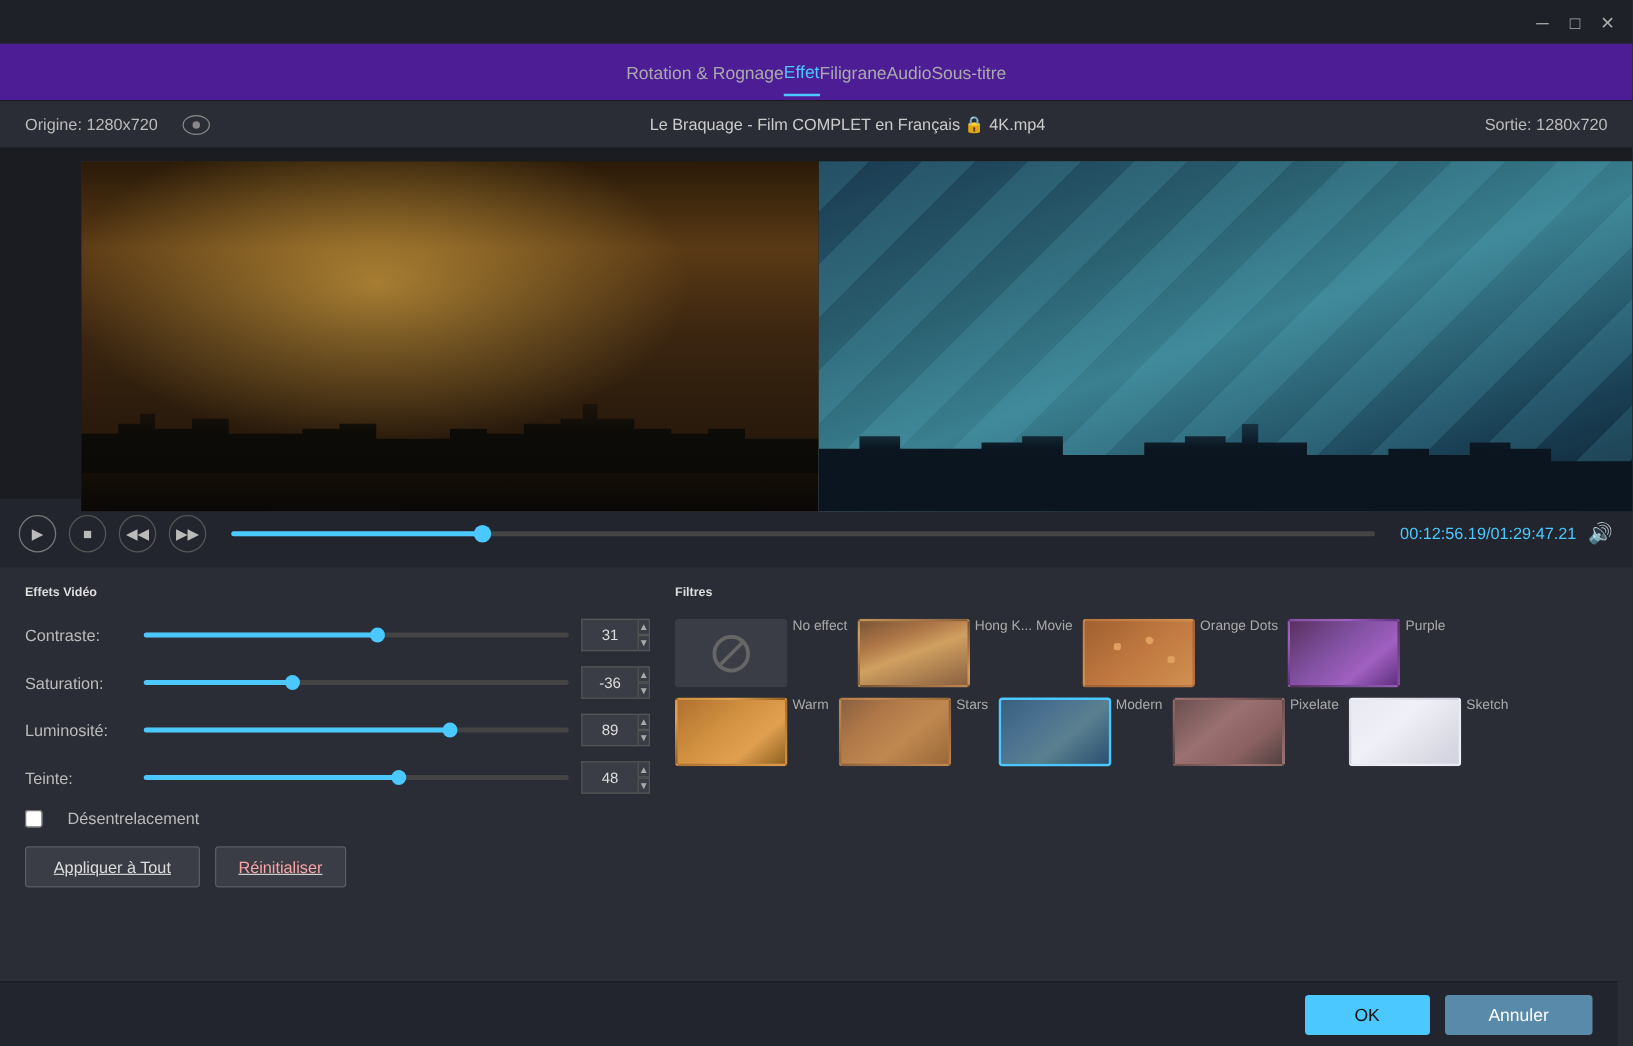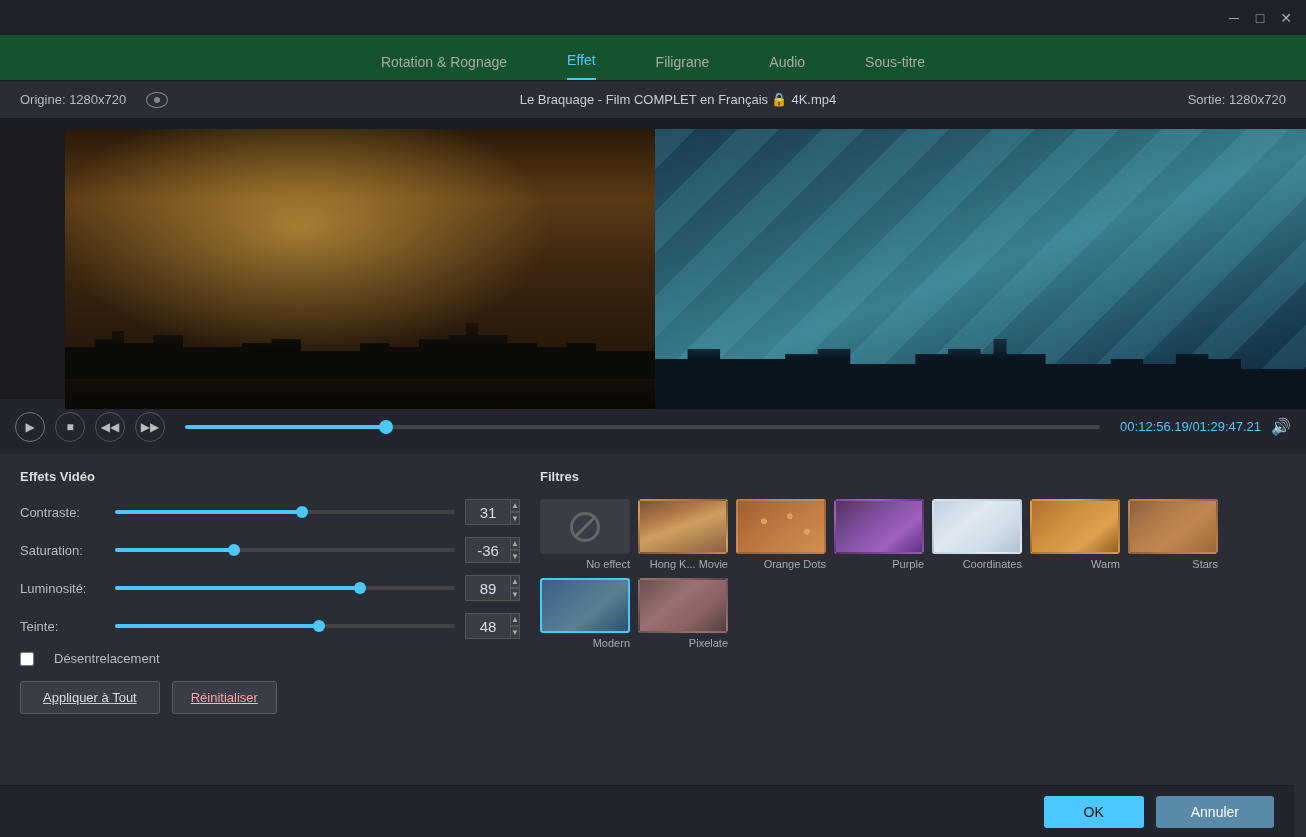--- a/index.html
+++ b/index.html
@@ -23,25 +23,24 @@
     }
     .title-bar-btn {
       width: 20px; height: 20px;
       display: flex; align-items: center; justify-content: center;
       color: #aaa; font-size: 14px; cursor: pointer; margin-left: 6px;
     }
 
     
     .tab-bar {
       height: 46px;
-      background: #14532d;
-      display: flex;
-      align-items: flex-end;
+      background: #4c1d95;
+      display: flex;
+      align-items: center;
       justify-content: center;
-      gap: 60px;
       border-bottom: 1px solid #1a1c22;
     }
     .tab-item {
       font-size: 14px;
       color: #aaa;
       cursor: pointer;
       padding: 10px 0;
     }
     .tab-item.active {
       color: #4ac8ff;
@@ -218,21 +217,21 @@
       padding: 15px 20px 10px 20px;
       display: flex;
       gap: 20px;
     }
 
     
     .effects-panel {
       width: 500px;
     }
     .panel-title {
-      font-size: 13px;
+      font-size: 10px;
       font-weight: bold;
       color: #ddd;
       margin-bottom: 15px;
     }
 
     .slider-row {
       display: flex;
       align-items: center;
       margin-bottom: 12px;
       gap: 10px;
@@ -274,21 +273,21 @@
     }
     .value-spin-row {
       display: flex;
       width: 55px;
     }
     .value-spin-input {
       background: #3a3d45;
       border: 1px solid #555;
       border-right: none;
       color: #ddd;
-      font-size: 15px;
+      font-size: 12px;
       text-align: center;
       padding: 3px 2px;
       height: 26px;
       flex: 1;
       width: 37px;
     }
     .spin-group {
       display: flex;
       flex-direction: column;
     }
@@ -339,22 +338,21 @@
       flex: 1;
     }
     .filters-grid {
       display: flex;
       flex-wrap: wrap;
       gap: 8px;
       margin-top: 12px;
     }
     .filter-item {
       display: flex;
-      flex-direction: column;
-      align-items: flex-end;
+      align-items: flex-start;
       cursor: pointer;
       gap: 4px;
     }
     .filter-thumb {
       width: 90px; height: 55px;
       border-radius: 3px;
       overflow: hidden;
       border: 2px solid transparent;
       position: relative;
     }
@@ -617,24 +615,20 @@
         <div class="filter-thumb thumb-orangedots"></div>
         <span class="filter-label">Orange Dots</span>
       </div>
 
       <div class="filter-item">
         <div class="filter-thumb thumb-purple"></div>
         <span class="filter-label">Purple</span>
       </div>
 
 
-      <div class="filter-item">
-        <div class="filter-thumb thumb-coordinates"></div>
-        <span class="filter-label">Coordinates</span>
-      </div>
 
       <div class="filter-item">
         <div class="filter-thumb thumb-warm"></div>
         <span class="filter-label">Warm</span>
       </div>
 
       <div class="filter-item">
         <div class="filter-thumb thumb-stars"></div>
         <span class="filter-label">Stars</span>
       </div>
@@ -643,20 +637,24 @@
         <div class="filter-thumb thumb-modern active"></div>
         <span class="filter-label">Modern</span>
       </div>
 
 
       <div class="filter-item">
         <div class="filter-thumb thumb-pixelate"></div>
         <span class="filter-label">Pixelate</span>
       </div>
 
+      <div class="filter-item">
+        <div class="filter-thumb thumb-sketch"></div>
+        <span class="filter-label">Sketch</span>
+      </div>
 
     </div>
   </div>
 </div>
 
 <div class="bottom-action-bar">
   <button class="btn-ok">OK</button>
   <button class="btn-cancel">Annuler</button>
 </div>
 

